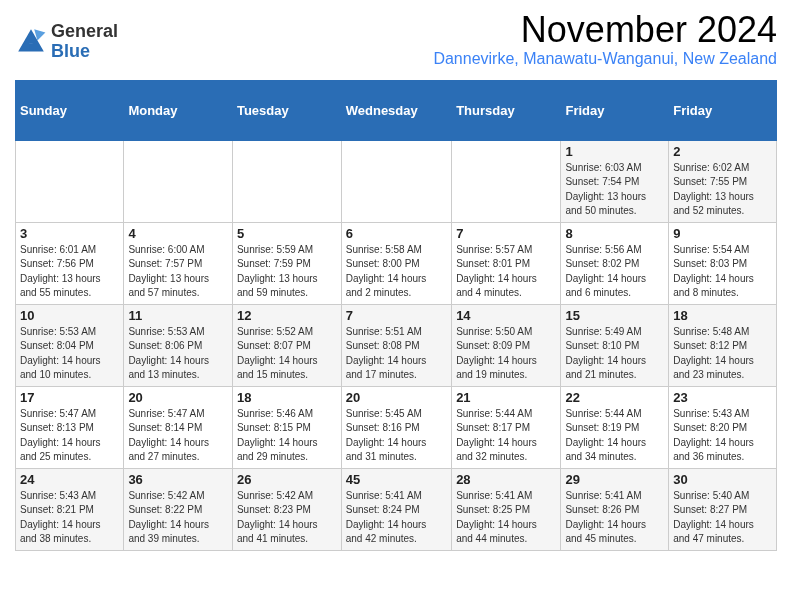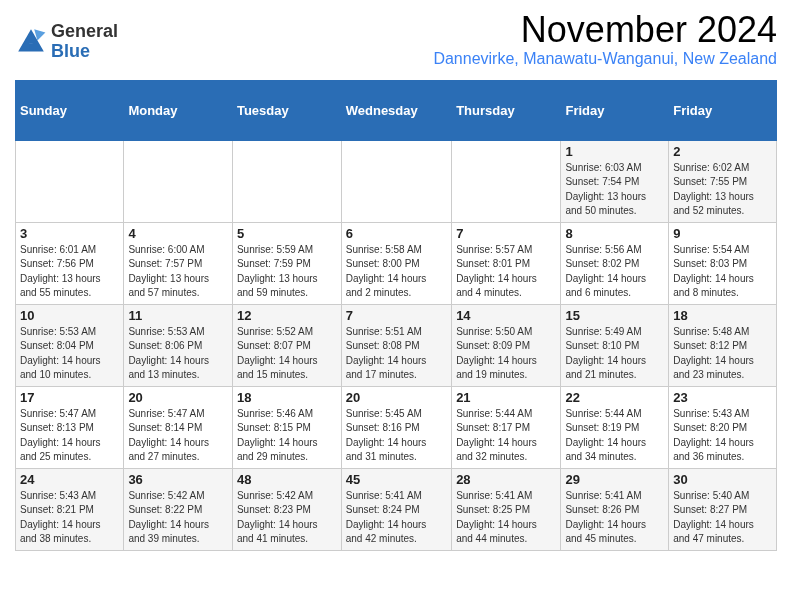--- a/index.html
+++ b/index.html
@@ -245,21 +245,21 @@
       <tr>
         <td>
           <span class="day-num">24</span>
           <div class="day-info">Sunrise: 5:43 AM<br>Sunset: 8:21 PM<br>Daylight: 14 hours<br>and 38 minutes.</div>
         </td>
         <td>
           <span class="day-num">36</span>
           <div class="day-info">Sunrise: 5:42 AM<br>Sunset: 8:22 PM<br>Daylight: 14 hours<br>and 39 minutes.</div>
         </td>
         <td>
-          <span class="day-num">48</span>
+          <span class="day-num">26</span>
           <div class="day-info">Sunrise: 5:42 AM<br>Sunset: 8:23 PM<br>Daylight: 14 hours<br>and 41 minutes.</div>
         </td>
         <td>
           <span class="day-num">45</span>
           <div class="day-info">Sunrise: 5:41 AM<br>Sunset: 8:24 PM<br>Daylight: 14 hours<br>and 42 minutes.</div>
         </td>
         <td>
           <span class="day-num">28</span>
           <div class="day-info">Sunrise: 5:41 AM<br>Sunset: 8:25 PM<br>Daylight: 14 hours<br>and 44 minutes.</div>
         </td>

